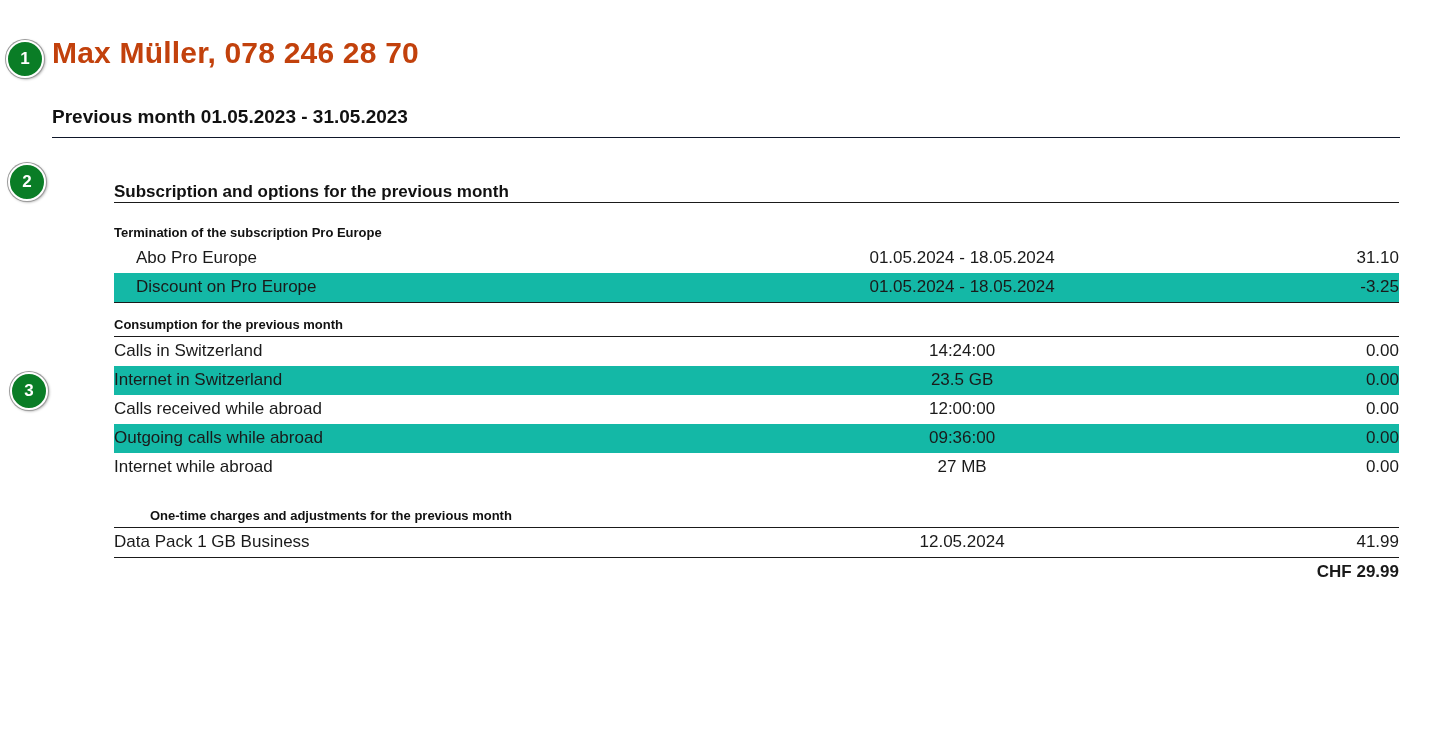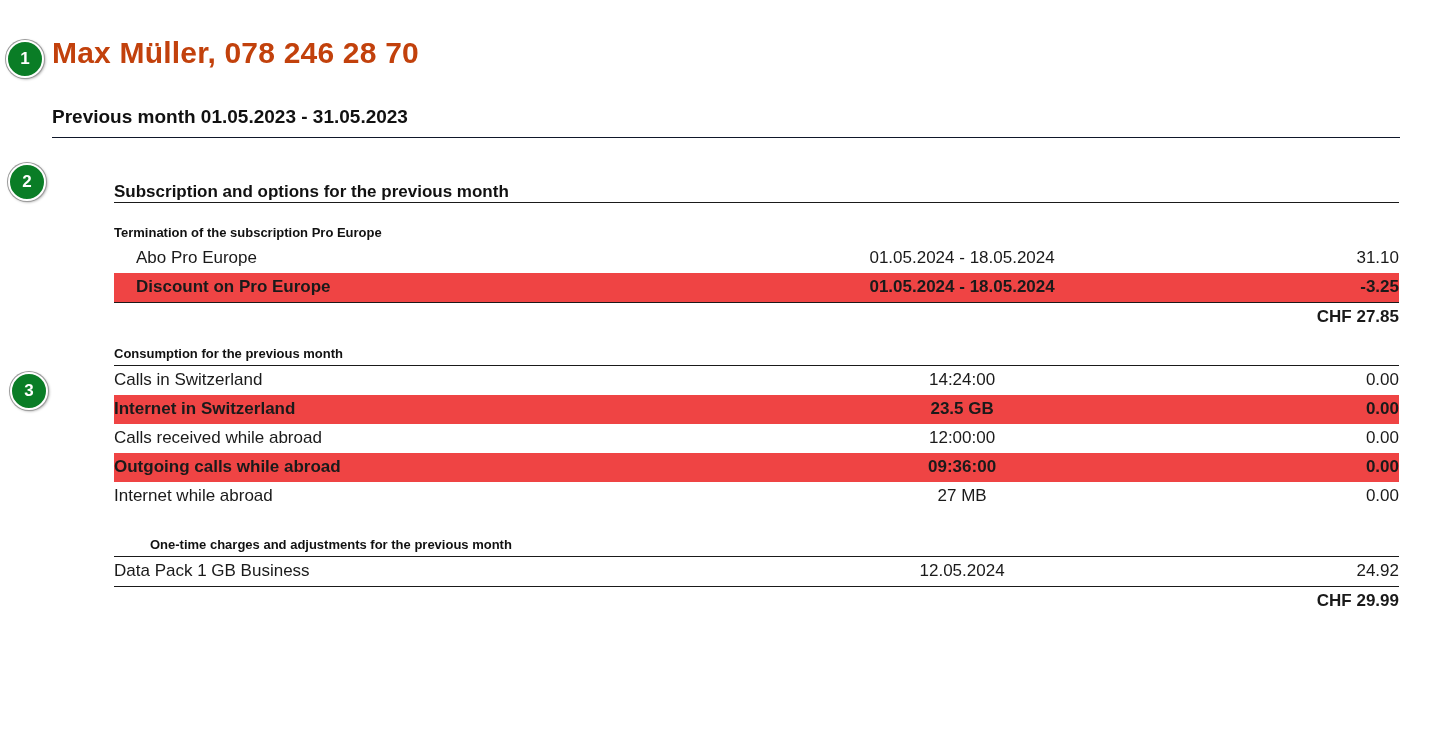--- a/index.html
+++ b/index.html
@@ -96,21 +96,21 @@
     font-size: 17px;
     color: #1a1a1a;
     padding: 4px 0 5px 0;
     vertical-align: middle;
     margin-left: 20px;
   }
   td.c-label { text-align: left;  padding-left: 2px; }
   td.c-mid   { text-align: center; }
   td.c-val   { text-align: right; padding-right: 2px; }
 
-  tr.shaded td { background: #ef4444; font-weight: bold; }
+  tr.shaded td { background: #14b8a6; }
 
   .indent td.c-label { padding-left: 22px; }
 
   .total-row td {
     font-size: 17px;
     font-weight: bold;
     padding-top: 8px;
     padding-bottom: 2px;
   }
 
@@ -164,34 +164,20 @@
           <tr class="indent shaded">
             <td class="c-label">Discount on Pro Europe</td>
             <td class="c-mid">01.05.2024 - 18.05.2024</td>
             <td class="c-val">-3.25</td>
           </tr>
         </tbody>
       </table>
 
       <div class="divider-strong"></div>
 
-      <table class="rows">
-        <colgroup>
-          <col style="width:52%">
-          <col style="width:28%">
-          <col style="width:20%">
-        </colgroup>
-        <tbody>
-          <tr class="total-row">
-            <td class="c-label"></td>
-            <td class="c-mid"></td>
-            <td class="c-val">CHF 27.85</td>
-          </tr>
-        </tbody>
-      </table>
     </div>
 
     <div class="block">
       <div class="sub-title" style="margin-top:14px;">Consumption for the previous month</div>
       <div class="divider-thin"></div>
 
       <table class="rows">
         <colgroup>
           <col style="width:52%">
           <col style="width:28%">
@@ -234,21 +220,21 @@
       <table class="rows">
         <colgroup>
           <col style="width:52%">
           <col style="width:28%">
           <col style="width:20%">
         </colgroup>
         <tbody>
           <tr>
             <td class="c-label">Data Pack 1 GB Business</td>
             <td class="c-mid">12.05.2024</td>
-            <td class="c-val">24.92</td>
+            <td class="c-val">41.99</td>
           </tr>
         </tbody>
       </table>
 
       <div class="divider-thin"></div>
 
       <table class="rows">
         <colgroup>
           <col style="width:52%">
           <col style="width:28%">

